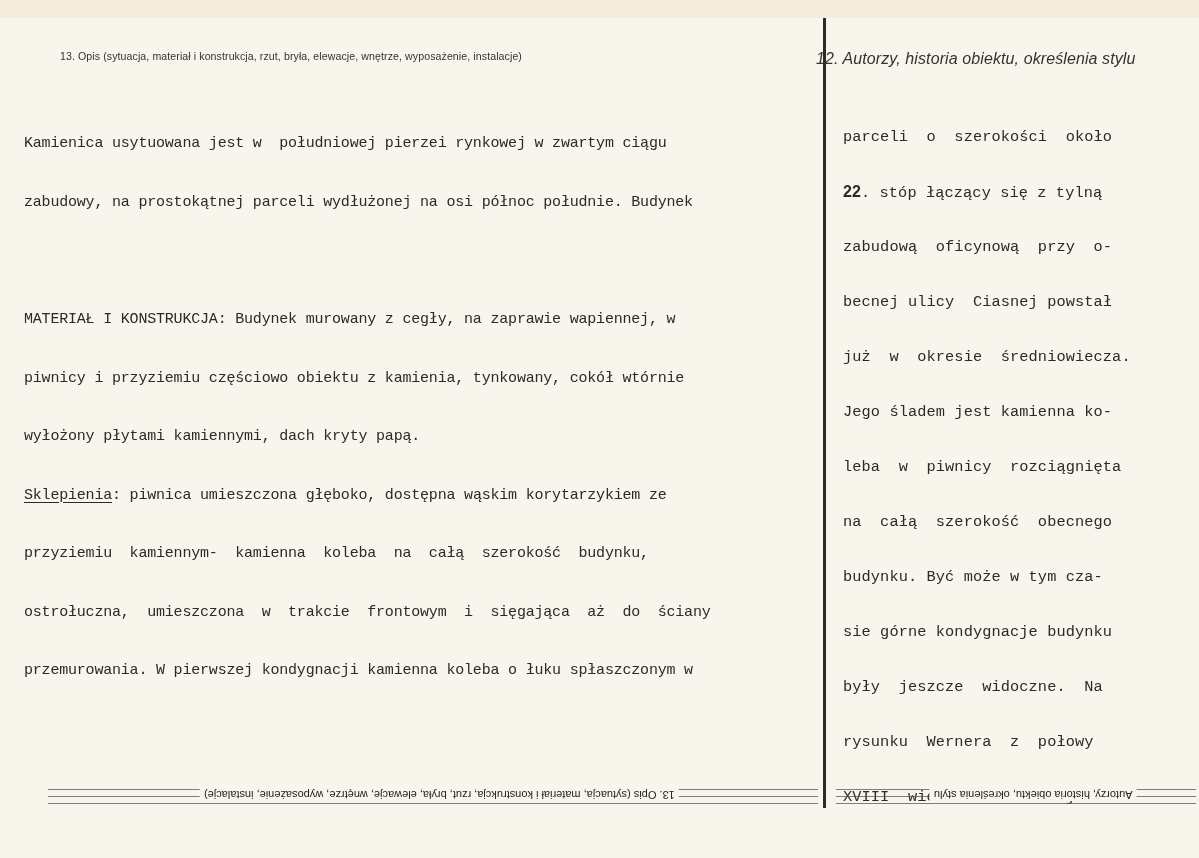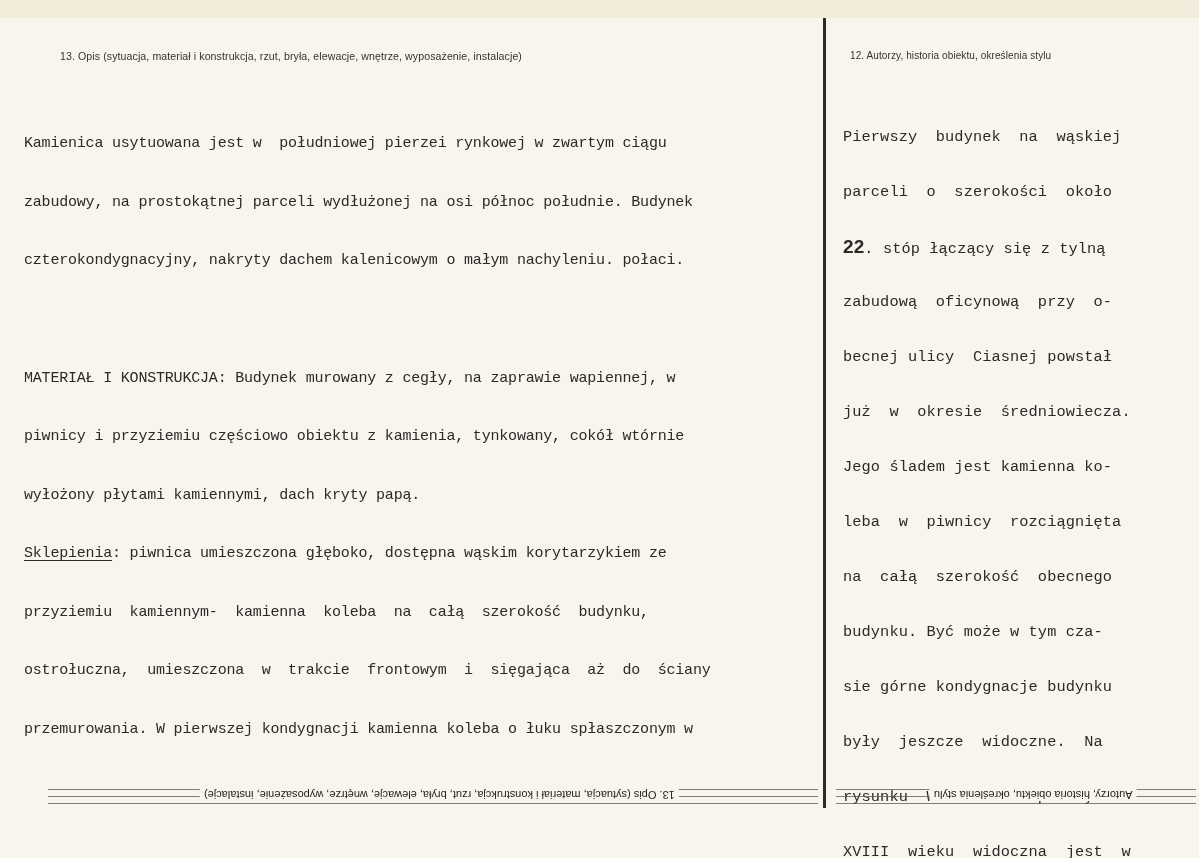--- a/index.html
+++ b/index.html
@@ -10,35 +10,35 @@
     color:#2a2a2a;
   }
   .top-band { position:absolute; left:0; top:0; width:1199px; height:18px; background:#f3ecdb; }
   .divider { position:absolute; left:823px; top:18px; width:3px; height:790px; background:#2b2b2b; }
   .hdr {
     position:absolute; top:50px;
     font-family:"Liberation Sans", "DejaVu Sans", sans-serif;
     font-size:11.5px; color:#333; letter-spacing:0.1px;
   }
   .hdr-left { left:60px; transform:scaleX(0.92); transform-origin:left; }
-  .hdr-right { left:850px; font-size:10px; }
+  .hdr-right { left:816px; font-size:16px;font-style:italic; }
   .col-left {
     position:absolute; left:24px; top:95px; width:760px;
     font-size:15px; line-height:19.5px; white-space:pre; letter-spacing:-0.2px;
   }
   .col-right {
     position:absolute; left:843px; top:91px; width:320px;
     font-family:"Liberation Mono", "DejaVu Sans Mono", monospace;
     font-size:15.3px; line-height:18.35px; white-space:pre; letter-spacing:0.1px;
   }
   .line { display:block; height:19.5px; }
   .col-right .line { height:18.35px; }
   .gap { display:block; height:20px; }
   .u { text-decoration:underline; text-underline-offset:3px; }
-  .big { font-weight:bold; font-size:19px; font-family:"Liberation Sans", "DejaVu Sans", sans-serif;margin-top:8px; }
+  .big { font-weight:bold; font-size:16px; font-family:"Liberation Sans", "DejaVu Sans", sans-serif;margin-top:8px; }
   .footer-wave {
     position:absolute; top:786px; height:22px; overflow:hidden;
     background:repeating-linear-gradient(180deg, transparent 0 3px, #555 3px 4px, transparent 4px 7px);
     opacity:0.75;
   }
   .footer-wave.left { left:48px; width:770px; }
   .footer-wave.right { left:836px; width:360px; }
   .mirror-text {
     position:absolute; top:789px; font-family:"Liberation Sans", "DejaVu Sans", sans-serif;
     font-size:11px; color:#222; transform:rotate(180deg); white-space:nowrap;
@@ -52,21 +52,20 @@
 
 <div class="top-band"></div>
 <div class="divider"></div>
 
 <div class="hdr hdr-left">13. Opis (sytuacja, materiał i konstrukcja, rzut, bryła, elewacje, wnętrze, wyposażenie, instalacje)</div>
 <div class="hdr hdr-right">12. Autorzy, historia obiektu, określenia stylu</div>
 
 <div class="col-left">
   <span class="line">Kamienica usytuowana jest w  południowej pierzei rynkowej w zwartym ciągu</span>
   <span class="line">zabudowy, na prostokątnej parceli wydłużonej na osi północ południe. Budynek</span>
-  <span class="line">czterokondygnacyjny, nakryty dachem kalenicowym o małym nachyleniu. połaci.</span>
   <span class="gap"></span>
   <span class="line">MATERIAŁ I KONSTRUKCJA: Budynek murowany z cegły, na zaprawie wapiennej, w</span>
   <span class="line">piwnicy i przyziemiu częściowo obiektu z kamienia, tynkowany, cokół wtórnie</span>
   <span class="line">wyłożony płytami kamiennymi, dach kryty papą.</span>
   <span class="line"><span class="u">Sklepienia</span><span>: piwnica umieszczona głęboko, dostępna wąskim korytarzykiem ze</span></span>
   <span class="line">przyziemiu  kamiennym-  kamienna  koleba  na  całą  szerokość  budynku,</span>
   <span class="line">ostrołuczna,  umieszczona  w  trakcie  frontowym  i  sięgająca  aż  do  ściany</span>
   <span class="line">przemurowania. W pierwszej kondygnacji kamienna koleba o łuku spłaszczonym w</span>
   
   
@@ -86,21 +85,20 @@
   
   
   
   
   
   
   
 </div>
 
 <div class="col-right">
-  <span class="line">Pierwszy  budynek  na  wąskiej</span>
   <span class="line">parceli  o  szerokości  około</span>
   <span class="line"><span class="big">22</span><span>. stóp łączący się z tylną</span></span>
   <span class="line">zabudową  oficynową  przy  o-</span>
   <span class="line">becnej ulicy  Ciasnej powstał</span>
   <span class="line">już  w  okresie  średniowiecza.</span>
   <span class="line">Jego śladem jest kamienna ko-</span>
   <span class="line">leba  w  piwnicy  rozciągnięta</span>
   <span class="line">na  całą  szerokość  obecnego</span>
   <span class="line">budynku. Być może w tym cza-</span>
   <span class="line">sie górne kondygnacje budynku</span>

